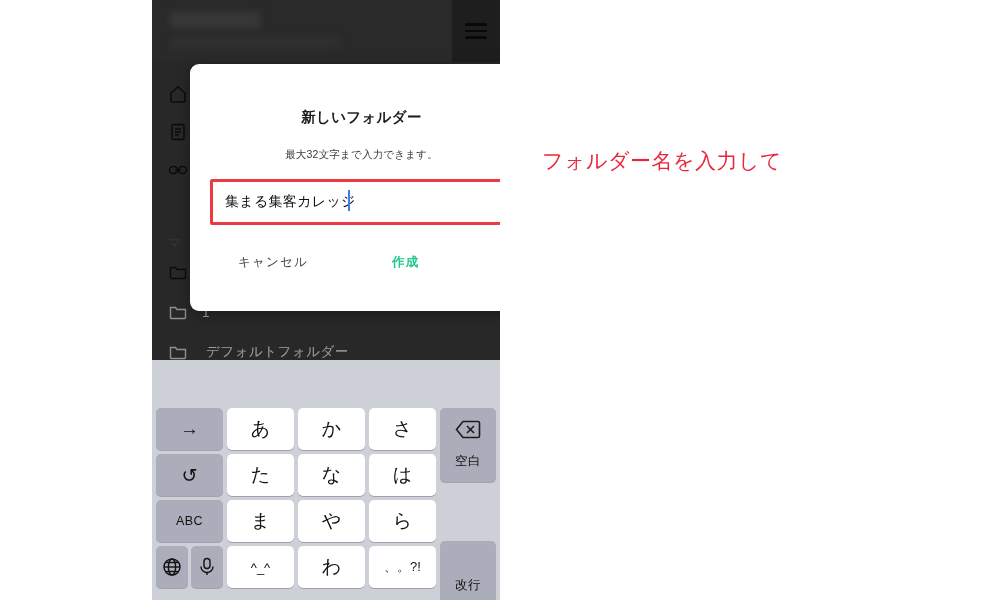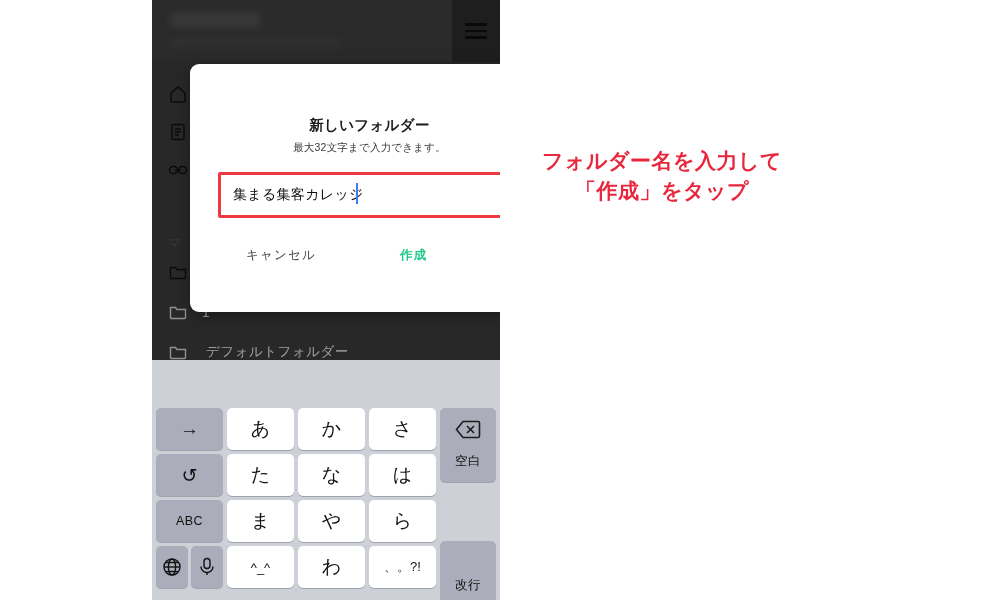--- a/index.html
+++ b/index.html
@@ -118,35 +118,35 @@
   
   .dialog {
     position: absolute;
     left: 38px;
     top: 64px;
     width: 327px;
     background: #ffffff;
     border-radius: 9px;
     box-shadow: 0 3px 14px rgba(0,0,0,0.35);
     z-index: 20;
-    padding: 16px;
+    padding: 8px;
   }
   .dlg-title {
     text-align: center;
     font-size: 14.5px;
     font-weight: 700;
     color: #1d1d1d;
     margin-top: 36px;
     letter-spacing: .3px;
   }
   .dlg-sub {
     text-align: center;
     font-size: 10.5px;
     color: #3a3a3a;
-    margin-top: 6px;
+    margin-top: 21px;
     letter-spacing: .2px;
   }
   .dlg-input-wrap {
     margin: 17px 12px 0 12px;
     border: 3px solid #ec3942;
     border-radius: 2px;
     height: 40px;
     display: flex;
     align-items: center;
     background: #fff;
@@ -243,21 +243,21 @@
   .key svg { display: block; }
 
   
   .annotation {
     position: absolute;
     left: 528px;
     top: 146px;
     width: 268px;
     text-align: center;
     color: #e8263c;
-    font-weight: 700;
+    font-weight: 400;
     font-size: 21px;
     line-height: 1.42;
     letter-spacing: .5px;
   }
 </style>
 </head>
 <body>
 
 <div class="phone">
 
@@ -411,14 +411,13 @@
       <div class="key white" style="left:146px;top:142px; width:67px; height:42px;">わ</div>
       <div class="key white tiny" style="left:217px;top:142px; width:67px; height:42px;">、。?!</div>
 
     </div>
   </div>
 
 </div>
 
 <div class="annotation">
   <div>フォルダー名を入力して</div>
-  <div>「作成」をタップ</div>
 </div>
 
 </body></html>

